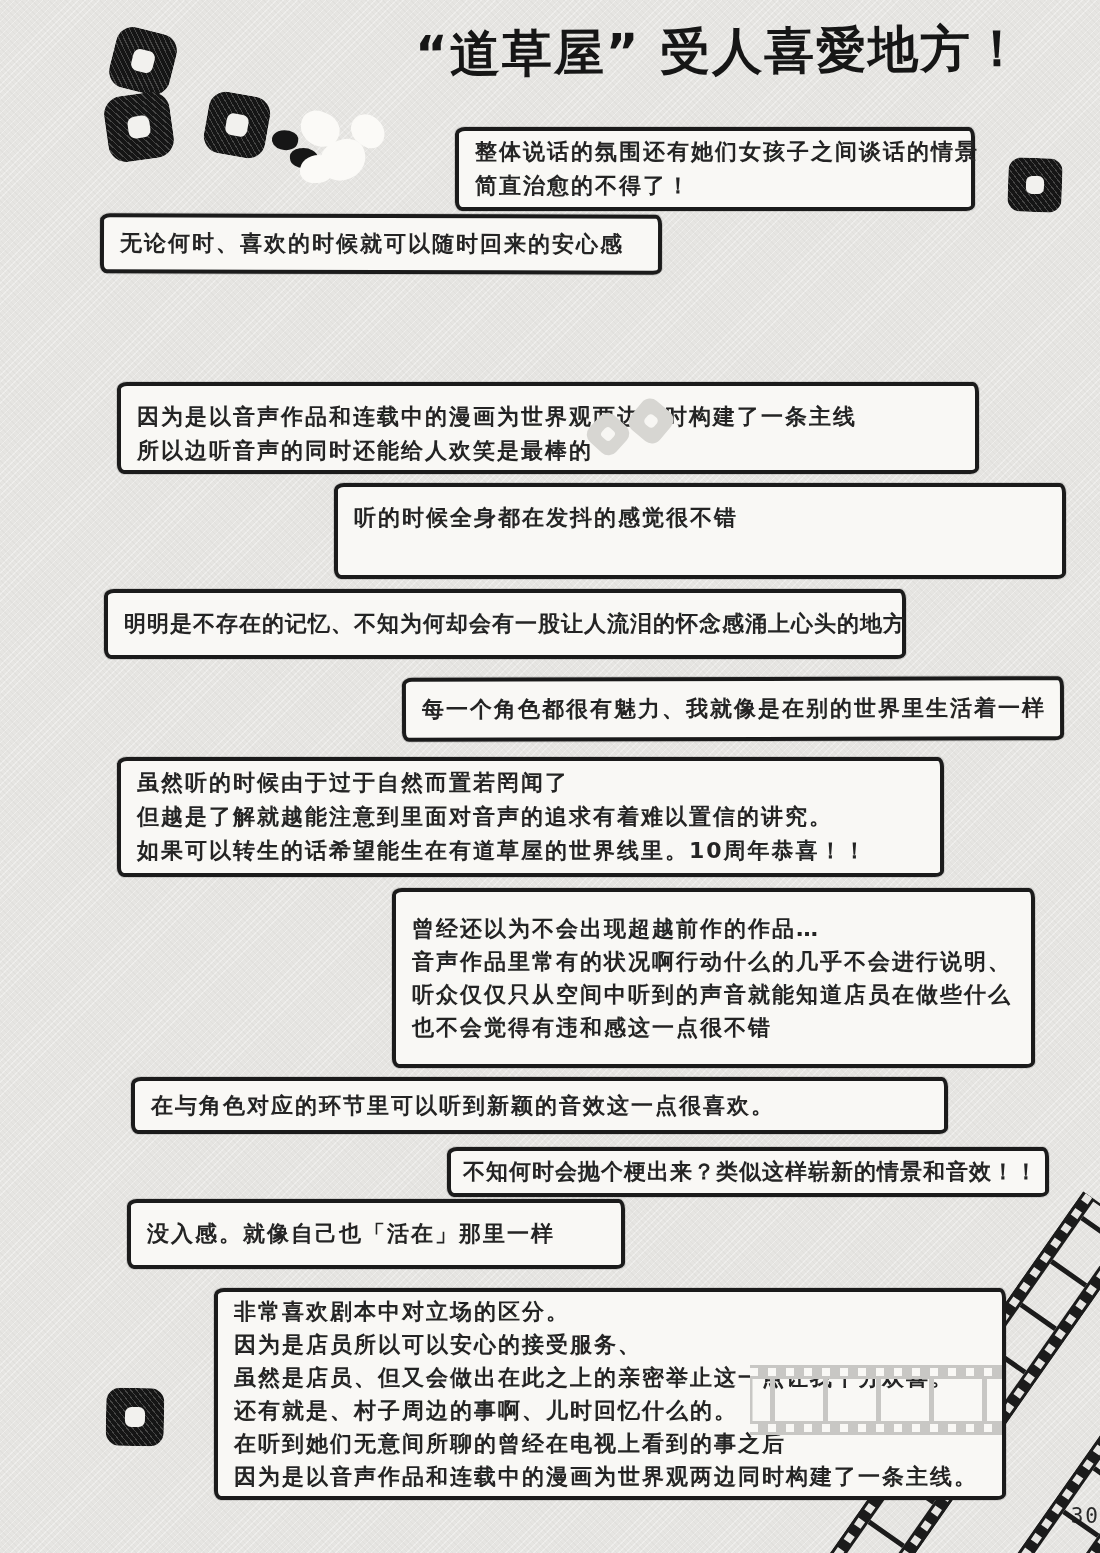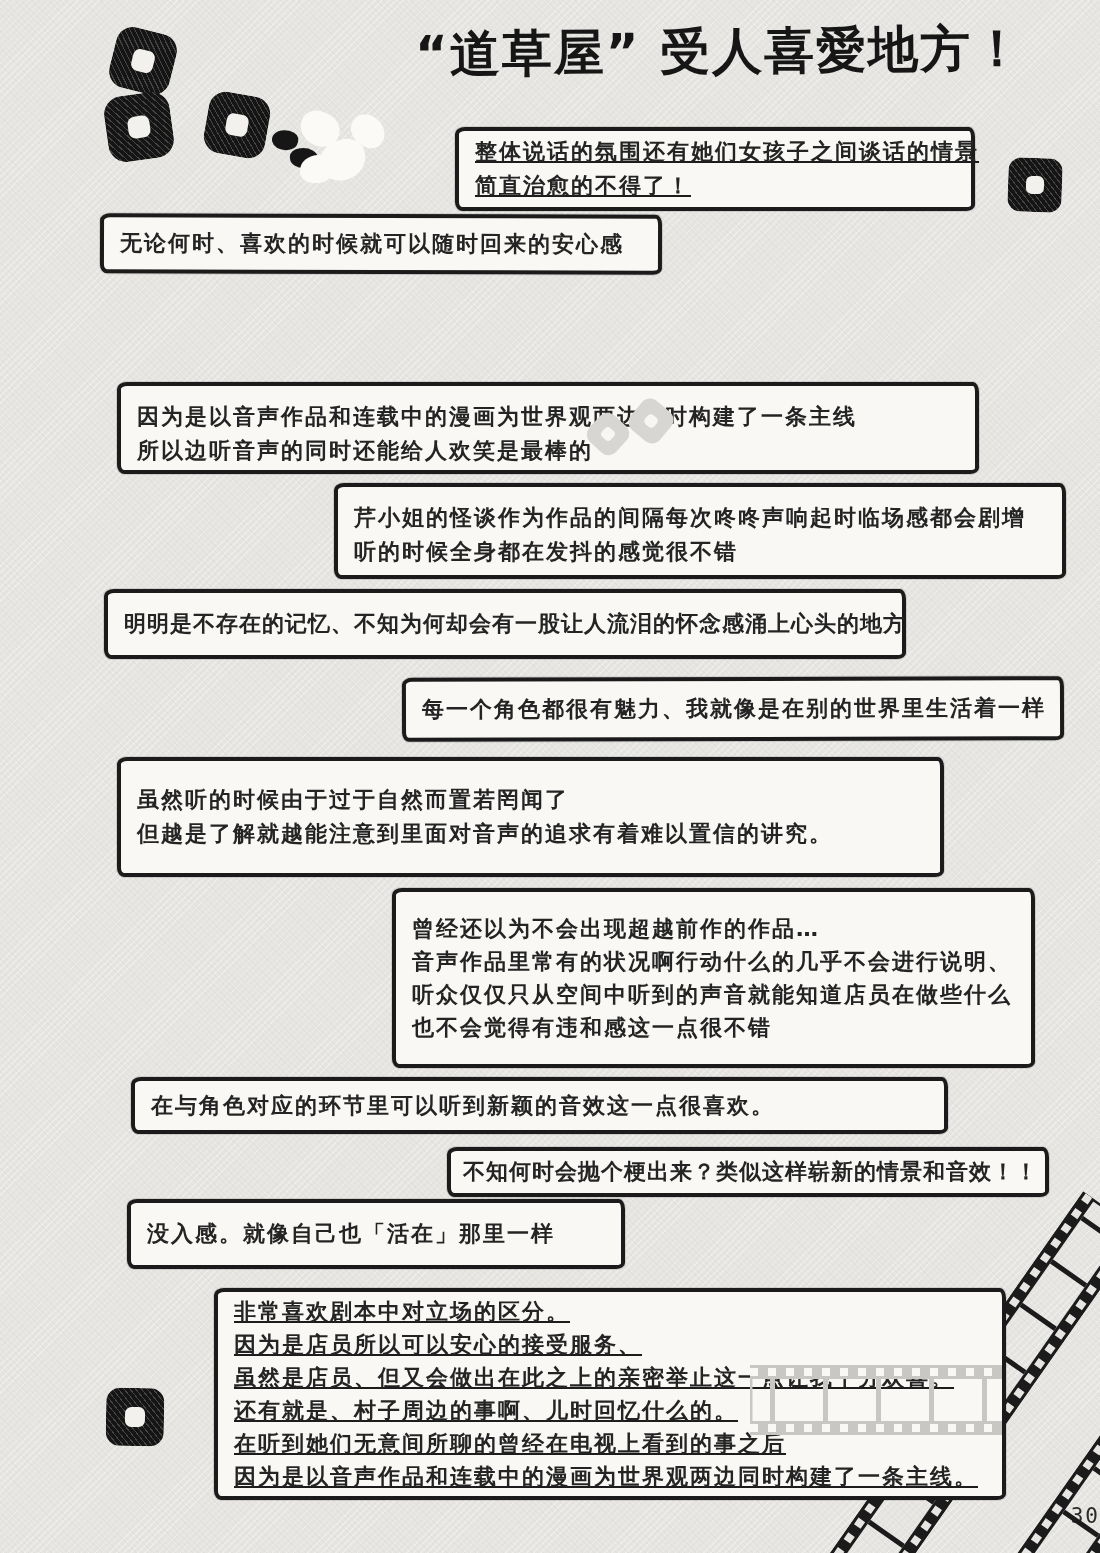--- a/index.html
+++ b/index.html
@@ -32,34 +32,34 @@
     display:flex;flex-direction:column;justify-content:center;
     padding:8px 16px;
     z-index:2;
   }
   .cbox .ln{
     font-size:22px;font-weight:600;letter-spacing:2px;
     line-height:34px;white-space:nowrap;color:#242424;
   }
   .tight .ln{letter-spacing:1px;}
   .top-align{justify-content:flex-start;padding-top:14px;}
-  .b1{left:455px;top:127px;width:520px;height:84px;text-decoration:underline;}
+  .b1{left:455px;top:127px;width:520px;height:84px;}
   .b2{left:100px;top:214px;width:562px;height:60px;transform:rotate(0.15deg);}
   .b3{left:357px;top:287px;width:706px;height:86px;}
   .b4{left:117px;top:382px;width:862px;height:92px;}
   .b5{left:334px;top:483px;width:732px;height:96px;}
   .b6{left:104px;top:589px;width:802px;height:70px;}
   .b7{left:402px;top:677px;width:662px;height:64px;transform:rotate(-0.15deg);}
   .b8{left:117px;top:757px;width:827px;height:120px;}
   .b9{left:392px;top:888px;width:643px;height:180px;}
   .b9 .ln{line-height:33px;}
   .b10{left:102px;top:1077px;width:817px;height:57px;margin-left:29px;}
   .b11{left:447px;top:1147px;width:602px;height:50px;padding:4px 12px;}
   .b12{left:127px;top:1199px;width:498px;height:70px;}
-  .b13{left:214px;top:1288px;width:792px;height:212px;text-decoration:underline;}
+  .b13{left:214px;top:1288px;width:792px;height:212px;}
   .b13 .ln{line-height:33px;}
   
   .ink{
     position:absolute;background:#151515;border-radius:28%;
     background-image:repeating-linear-gradient(50deg, rgba(242,241,238,0.22) 0 1px, transparent 1px 4.5px);
     z-index:1;
   }
   .ink::after{
     content:"";position:absolute;left:33%;top:33%;width:34%;height:34%;
     background:#f2f1ee;border-radius:32%;
@@ -145,32 +145,32 @@
     <div class="ln">简直治愈的不得了！</div>
   </div>
   <div class="cbox b2">
     <div class="ln">无论何时、喜欢的时候就可以随时回来的安心感</div>
   </div>
   <div class="cbox b4 top-align">
     <div class="ln">因为是以音声作品和连载中的漫画为世界观两边同时构建了一条主线</div>
     <div class="ln">所以边听音声的同时还能给人欢笑是最棒的</div>
   </div>
   <div class="cbox b5 top-align">
-    <div class="ln">芹小姐的怪谈作为作品的间隔每次咚咚声响起时临场感都会剧增</div>
     <div class="ln">听的时候全身都在发抖的感觉很不错</div>
   </div>
   <div class="cbox b6 tight">
     <div class="ln">明明是不存在的记忆、不知为何却会有一股让人流泪的怀念感涌上心头的地方</div>
   </div>
   <div class="cbox b7">
     <div class="ln">每一个角色都很有魅力、我就像是在别的世界里生活着一样</div>
   </div>
   <div class="cbox b8">
     <div class="ln">虽然听的时候由于过于自然而置若罔闻了</div>
     <div class="ln">但越是了解就越能注意到里面对音声的追求有着难以置信的讲究。</div>
+    <div class="ln">如果可以转生的话希望能生在有道草屋的世界线里。10周年恭喜！！</div>
   </div>
   <div class="cbox b9">
     <div class="ln">曾经还以为不会出现超越前作的作品…</div>
     <div class="ln">音声作品里常有的状况啊行动什么的几乎不会进行说明、</div>
     <div class="ln">听众仅仅只从空间中听到的声音就能知道店员在做些什么</div>
     <div class="ln">也不会觉得有违和感这一点很不错</div>
   </div>
   <div class="cbox b10">
     <div class="ln">在与角色对应的环节里可以听到新颖的音效这一点很喜欢。</div>
   </div>

